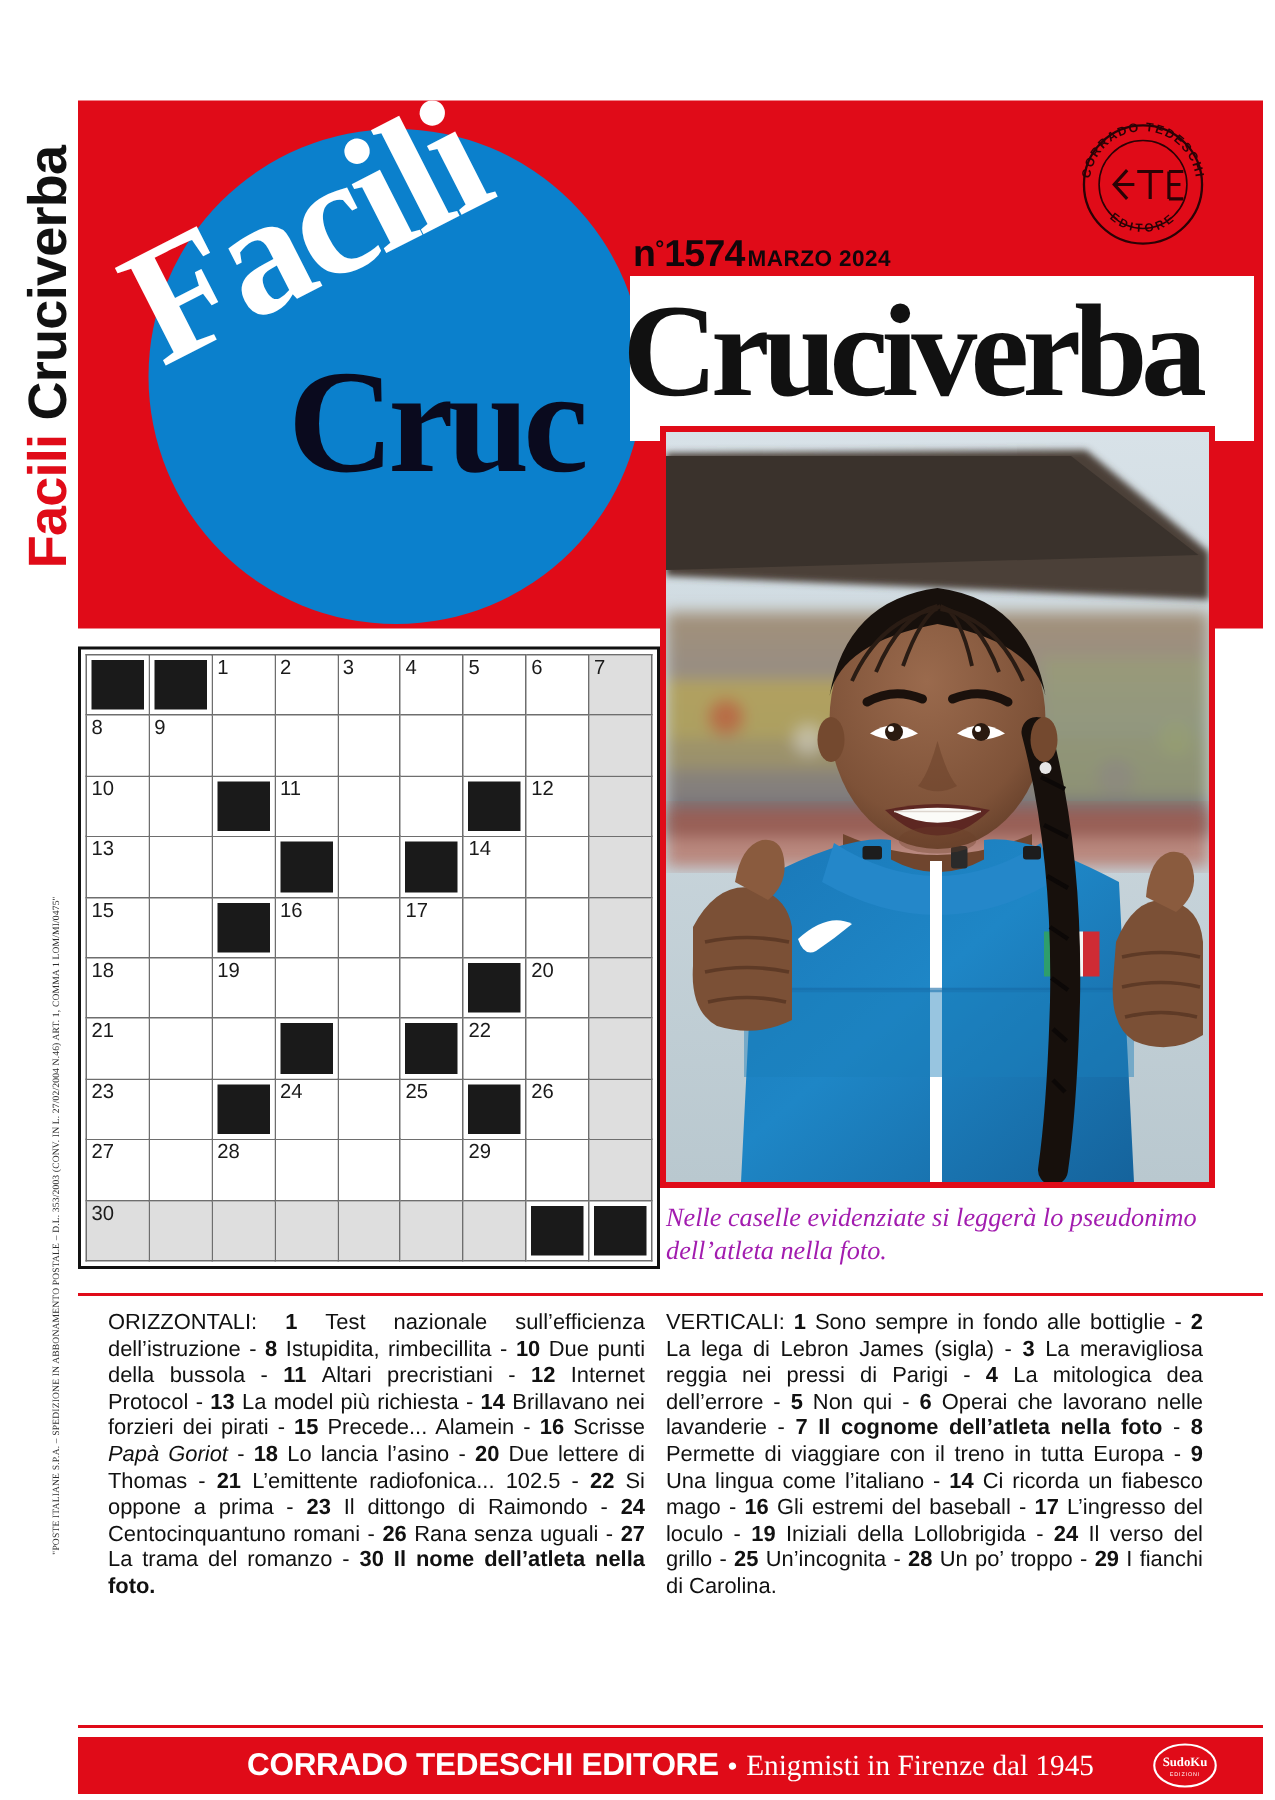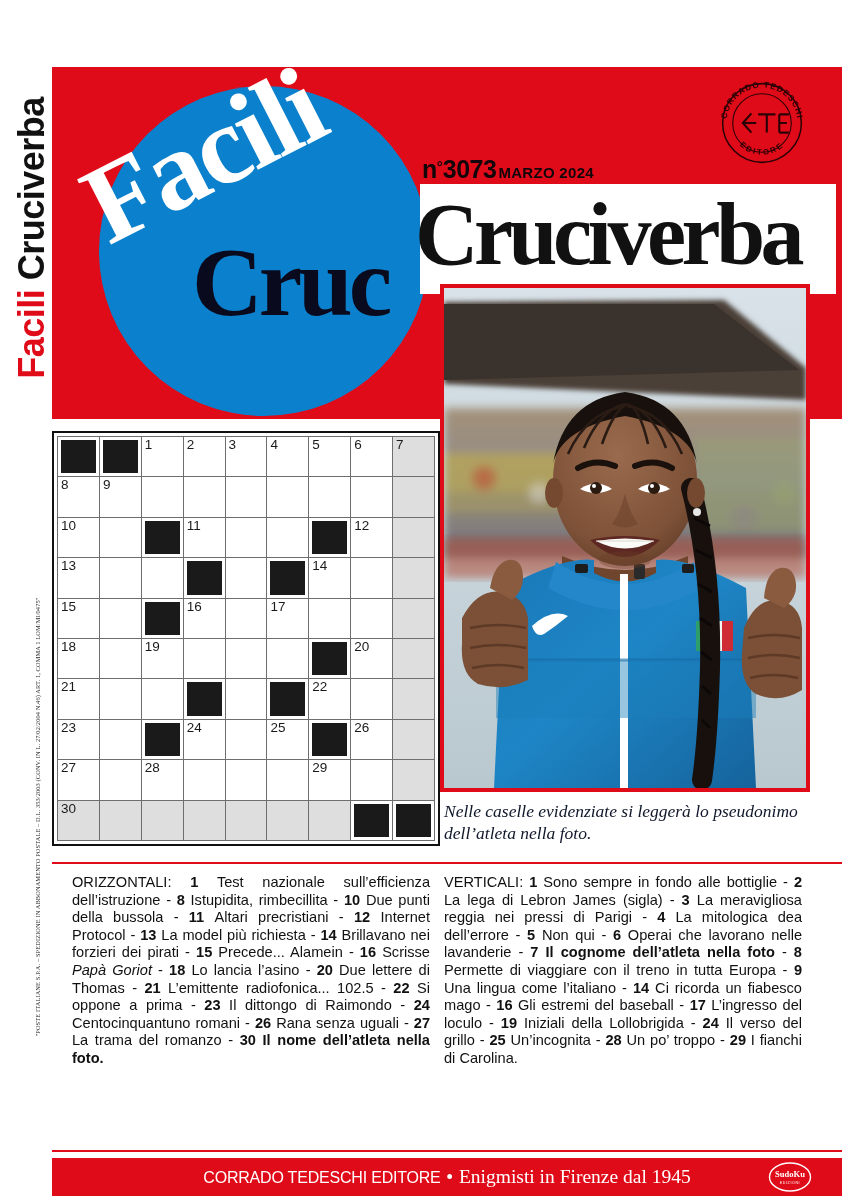--- a/index.html
+++ b/index.html
@@ -131,21 +131,21 @@
 
   
   .photo{
     position:absolute;left:440px;top:284px;width:370px;height:508px;
     border:4px solid #e00b18;box-sizing:border-box;
     overflow:hidden;background:#8fa6b5;
   }
   .caption{
     position:absolute;left:444px;top:800px;width:370px;
     font-family:"Liberation Serif", serif;
-    font-style:italic;font-size:17.5px;line-height:22px;color:#0f172a;
+    font-style:italic;font-size:17.5px;line-height:22px;color:#a21caf;
   }
 
   
   .clues-box{
     position:absolute;left:52px;top:862px;width:790px;height:290px;
     border-top:2px solid #e00b18;
     border-bottom:2px solid #e00b18;
     box-sizing:border-box;
     padding-top:8px;
   }
@@ -167,21 +167,21 @@
 
   
   .footer{
     position:absolute;left:52px;top:1158px;width:790px;height:38px;
     background:#e00b18;
   }
   .footer-inner{
     position:absolute;left:0;top:0;width:790px;height:38px;
     line-height:38px;text-align:center;color:#ffffff;white-space:nowrap;
   }
-  .footer-brand{font-size:16px;font-weight:normal;letter-spacing:-0.2px;}
+  .footer-brand{font-size:21px;font-weight:bold;letter-spacing:-0.2px;}
   .footer-dot{font-size:18px;margin:0 6px;}
   .footer-tag{
     font-family:"Liberation Serif", serif;font-size:19.5px;
   }
   .sudoku-badge{
     position:absolute;right:30px;top:4px;width:44px;height:30px;
   }
 </style>
 </head>
 <body>
@@ -195,21 +195,21 @@
     <div class="spine-legal">"POSTE ITALIANE S.P.A. – SPEDIZIONE IN ABBONAMENTO POSTALE – D.L. 353/2003 (CONV. IN L. 27/02/2004 N.46) ART. 1, COMMA 1 LOM/MI/0475"</div>
   </div>
 
 
   <div class="masthead">
     <div class="blue-circle"></div>
     <div class="facili-word">Facili</div>
     <div class="cruci-word">Cruc</div>
 
     <div class="issue-line">
-      <span class="issue-num">n</span><span class="issue-sup">°</span><span class="issue-num">3073</span><span class="issue-date">MARZO 2024</span>
+      <span class="issue-num">n</span><span class="issue-sup">°</span><span class="issue-num">1574</span><span class="issue-date">MARZO 2024</span>
     </div>
 
     <div class="title-panel">
       <div class="title-panel-text">Cruciverba</div>
     </div>
 
     <svg class="stamp" viewBox="0 0 100 100">
       <defs>
         <path id="arcTop" d="M 13,50 A 37,37 0 0 1 87,50"></path>
         <path id="arcBot" d="M 17,50 A 33,33 0 0 0 83,50"></path>

